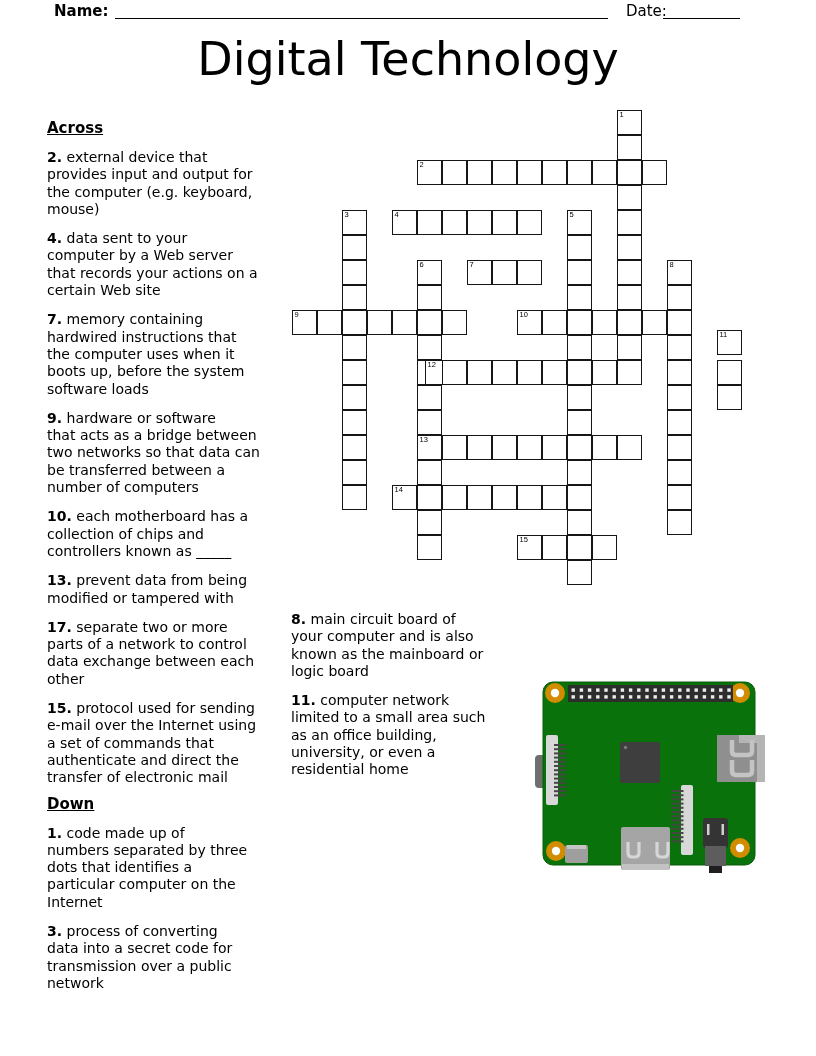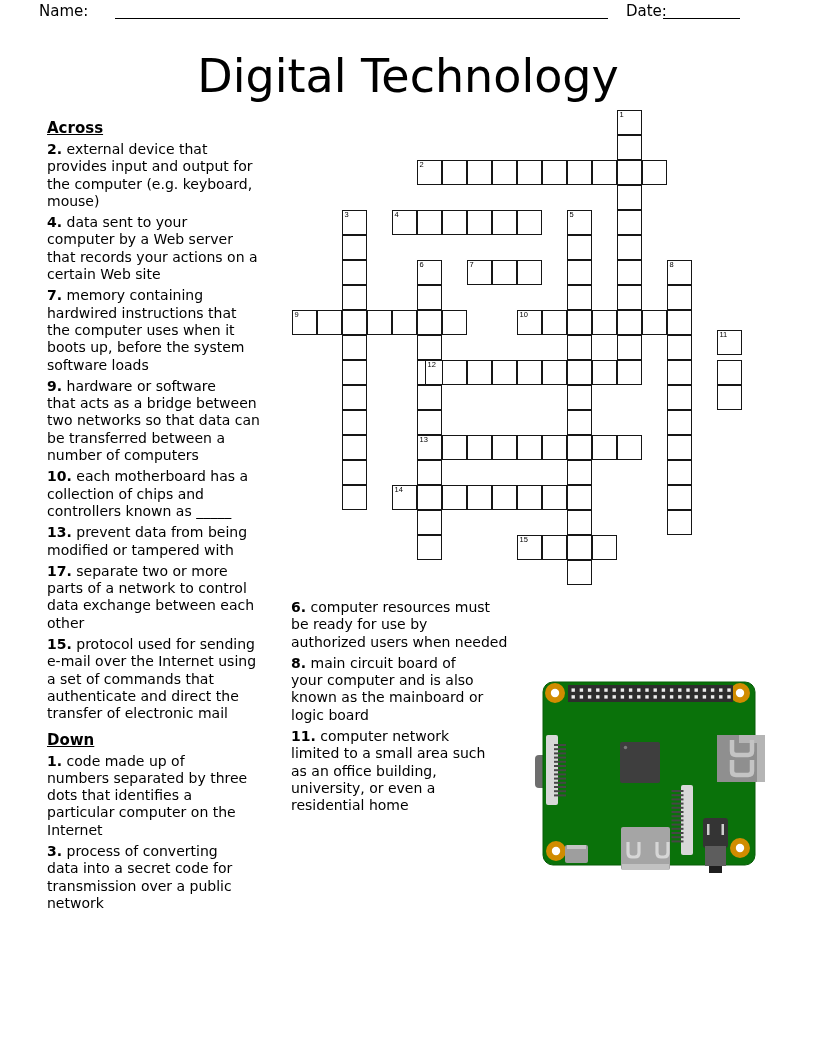--- a/index.html
+++ b/index.html
@@ -2,34 +2,34 @@
 <html><head>
 <meta charset="utf-8">
 <style>
   html,body{margin:0;padding:0;}
   body{
     width:816px;height:1056px;position:relative;background:#ffffff;color:#000;
     font-family:"DejaVu Sans","Liberation Sans",sans-serif;overflow:hidden;
   }
   
   .hdr-label{position:absolute;top:3px;font-size:15px;line-height:17px;}
-  #name-label{left:39px;}
+  #name-label{left:54px;font-weight:bold;}
   #date-label{left:626px;}
   .blank-line{position:absolute;top:2px;height:16px;border-bottom:1.7px solid #000;}
   #name-line{left:115px;width:493px;}
   #date-line{left:663px;width:77px;}
   
   #title{position:absolute;top:33px;left:0;width:816px;text-align:center;
-    font-size:46px;line-height:52px;font-weight:400;letter-spacing:0px;margin-top:17px;}
+    font-size:46px;line-height:52px;font-weight:400;letter-spacing:0px;}
   
   .clue-col{position:absolute;font-size:14px;line-height:17.3px;}
   #clues-left{left:47px;top:111px;width:242px;}
   #clues-right{left:291px;top:599px;width:252px;}
   .clue-heading{font-size:15px;line-height:18px;font-weight:bold;text-decoration:underline;margin:8px 0 4px 0;}
-  .clue{margin:0 0 4px 0;}
+  .clue{margin:12px 0 4px 0;}
   .clue-num{font-weight:bold;}
   .clue-text{white-space:pre-line;}
   
   #grid{position:absolute;left:292px;top:110px;width:450px;height:475px;}
   .cell{position:absolute;width:25px;height:25px;box-sizing:border-box;
     background:#fff;border:1px solid #161616;}
   .cellnum{position:absolute;top:0px;left:1.5px;font-size:7.5px;line-height:8.5px;
     font-family:"Liberation Sans",sans-serif;}
   
   #board{position:absolute;left:535px;top:678px;width:230px;height:200px;}
@@ -88,23 +88,20 @@
 particular computer on the
 Internet</span></p>
       <p class="clue"><b class="clue-num">3.</b> <span class="clue-text">process of converting
 data into a secret code for
 transmission over a public
 network</span></p>
     </div>
 </div>
 <div id="clues-right" class="clue-col">
   <div>
-      <p class="clue"><b class="clue-num">6.</b> <span class="clue-text">computer resources must
-be ready for use by
-authorized users when needed</span></p>
       <p class="clue"><b class="clue-num">8.</b> <span class="clue-text">main circuit board of
 your computer and is also
 known as the mainboard or
 logic board</span></p>
       <p class="clue"><b class="clue-num">11.</b> <span class="clue-text">computer network
 limited to a small area such
 as an office building,
 university, or even a
 residential home</span></p>
     </div>

